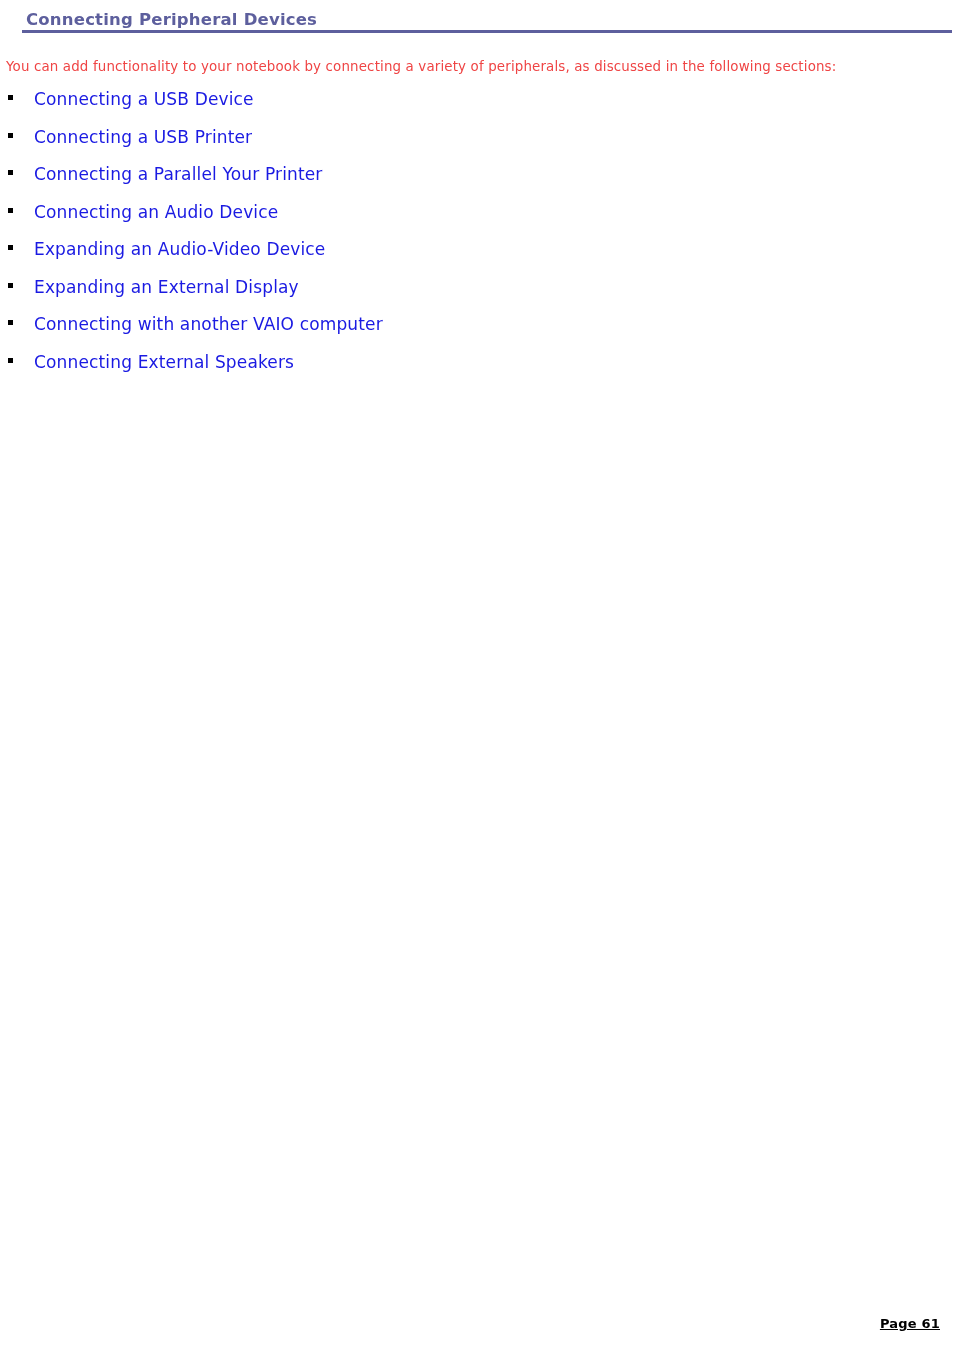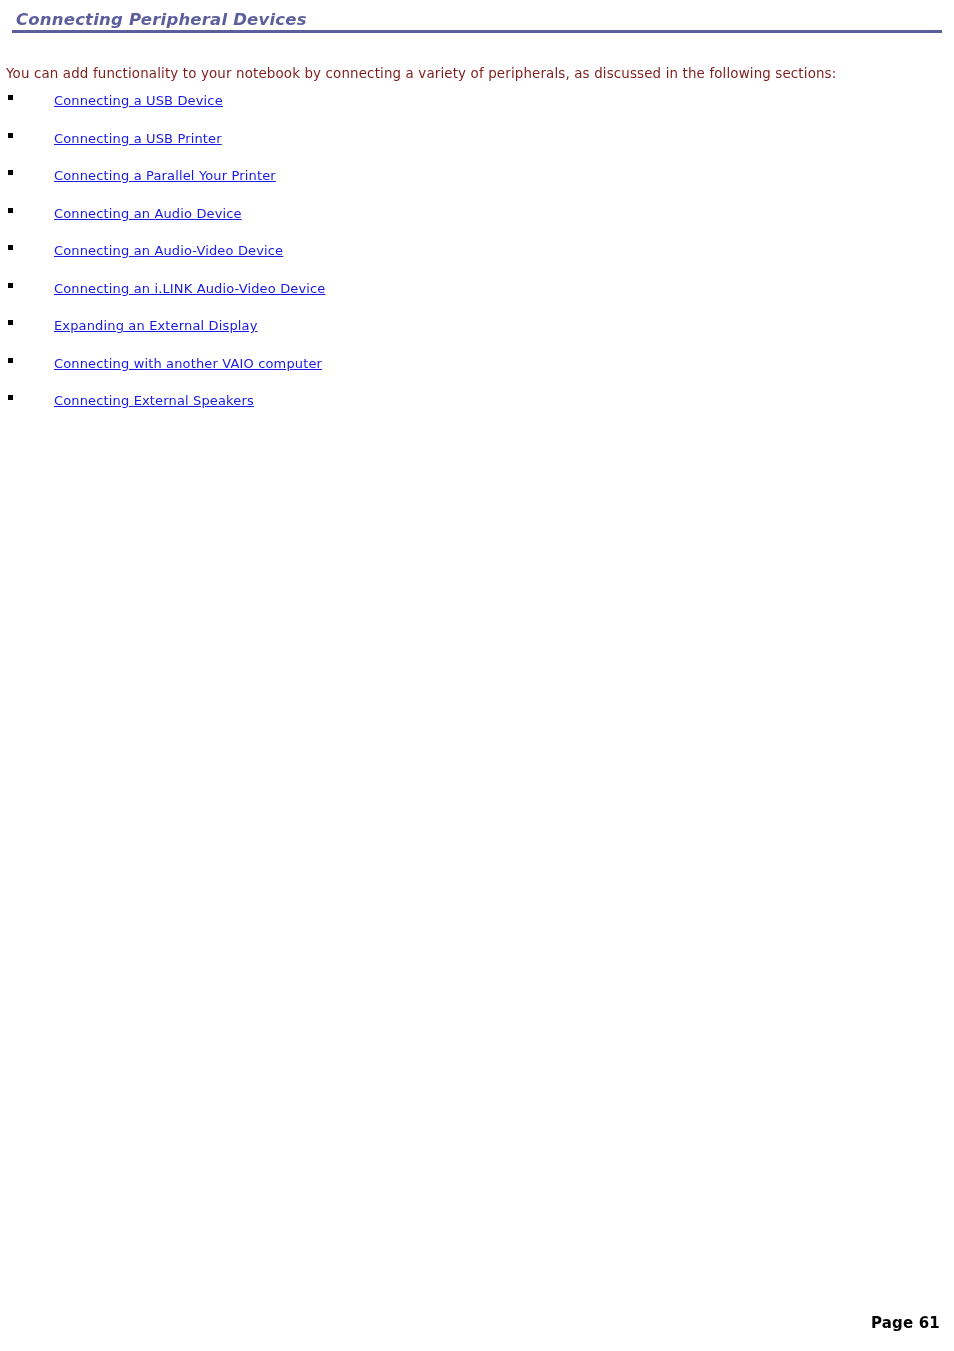--- a/index.html
+++ b/index.html
@@ -19,24 +19,23 @@
   .page {
     position: relative;
     width: 954px;
     height: 1351px;
     box-sizing: border-box;
   }
 
   
   .title-block {
     position: absolute;
-    left: 2px;
+    left: 12px;
     top: 9px;
     width: 898px;
-    font-style: italic;
   }
   .page-title {
     font-size: 16.5px;
     font-weight: bold;
     color: #5d5f9d;
     letter-spacing: 0.2px;
     margin: 0;
     padding-left: 14px;
     line-height: 21px;
     white-space: nowrap;
@@ -47,25 +46,25 @@
     top: 21px;
     width: 930px;
     height: 3px;
     background: #5d5f9d;
   }
 
   
   .intro {
     position: absolute;
     left: 6px;
-    top: 52px;
+    top: 45px;
     width: 930px;
     font-size: 13.4px;
     line-height: 18px;
-    color: #7f1d1d;
+    color: #ef4444;
     letter-spacing: 0.15px;
     white-space: nowrap;
   }
 
   
   .link-list {
     position: absolute;
     left: 0;
     top: 90px;
     width: 954px;
@@ -83,43 +82,42 @@
     position: absolute;
     left: 8px;
     top: 5px;
     width: 5px;
     height: 5px;
     background: #000000;
     display: block;
   }
   .link-item a,
   .doc-link {
-    font-size: 13px;
+    font-size: 17px;
     line-height: 18px;
     color: #1a1ae2;
-    text-decoration: underline;
     letter-spacing: 0.15px;
     cursor: pointer;
     white-space: nowrap;
-    margin-left: 20px;
   }
 
   
   .footer {
     position: absolute;
     left: 0;
     top: 1313px;
     width: 940px;
     text-align: right;
   }
   .page-number {
-    font-size: 15px;
+    font-size: 13px;
     font-weight: bold;
     color: #000000;
     letter-spacing: 0.2px;
+    text-decoration: underline;
   }
 </style>
 </head>
 <body>
 
 <div class="page">
 
   <div class="title-block">
     <h1 class="page-title">Connecting Peripheral Devices</h1>
     <div class="title-rule"></div>
@@ -144,27 +142,23 @@
       <a class="doc-link">Connecting a Parallel Your Printer</a>
     </li>
 
     <li class="link-item">
       <span class="bullet-icon"></span>
       <a class="doc-link">Connecting an Audio Device</a>
     </li>
 
     <li class="link-item">
       <span class="bullet-icon"></span>
-      <a class="doc-link">Connecting an Audio-Video Device</a>
+      <a class="doc-link">Expanding an Audio-Video Device</a>
     </li>
 
-    <li class="link-item">
-      <span class="bullet-icon"></span>
-      <a class="doc-link">Connecting an i.LINK Audio-Video Device</a>
-    </li>
 
     <li class="link-item">
       <span class="bullet-icon"></span>
       <a class="doc-link">Expanding an External Display</a>
     </li>
 
     <li class="link-item">
       <span class="bullet-icon"></span>
       <a class="doc-link">Connecting with another VAIO computer</a>
     </li>

